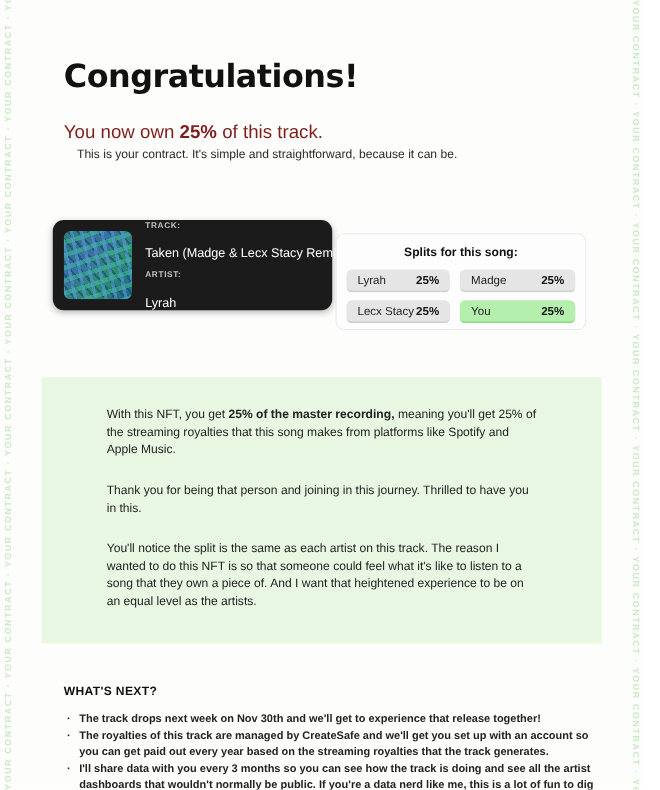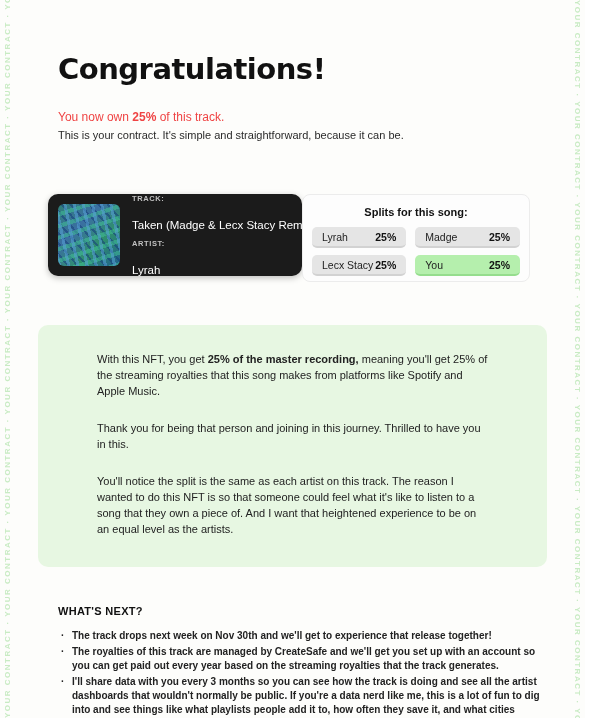--- a/index.html
+++ b/index.html
@@ -40,34 +40,34 @@
   .page-title {
     margin: 52px 0 0 20px;
     font-family: "DejaVu Sans", "Liberation Sans", sans-serif;
     font-weight: 800;
     font-size: 29px;
     letter-spacing: -0.5px;
     color: #111;
   }
   .own-line {
     margin: 24px 0 0 20px;
-    font-size: 12px;
-    color: #ef4444;
+    font-size: 17px;
+    color: #7f1d1d;
   }
   .own-line b { font-weight: bold; }
   .own-note {
-    margin: 5px 0 0 20px;
+    margin: 5px 0 0 32px;
     font-size: 11px;
     color: #2a2a2a;
   }
 
   
   .cards-row {
     display: flex;
-    justify-content: flex-start;
+    justify-content: space-between;
     align-items: flex-start;
     margin: 53px 14px 0 10px;
   }
   .track-card {
     width: 254px;
     height: 82px;
     background: #1b1b1b;
     border-radius: 10px;
     display: flex;
     align-items: center;
@@ -101,20 +101,21 @@
   }
   .track-info .value.first { margin-bottom: 8px; }
 
   .splits-card {
     width: 228px;
     height: 88px;
     background: #fdfdfd;
     border: 1px solid #ececec;
     border-radius: 8px;
     padding: 11px 9px 9px 9px;
+    margin-top: 12px;
   }
   .splits-title {
     text-align: center;
     font-size: 11px;
     font-weight: bold;
     color: #111;
     margin-bottom: 9px;
   }
   .splits-grid {
     display: grid;
@@ -139,21 +140,20 @@
     border-bottom-color: #95dd8d;
     gap: 46px;
   }
 
   
   .message-box {
     margin-top: 43px;
     background: #e7f7e2;
     padding: 27px 56px 30px 59px;
     min-height: 191px;
-    border-radius: 10px;
   }
   .message-box p {
     font-size: 11px;
     line-height: 1.45;
     color: #222;
     margin-bottom: 21px;
   }
   .message-box p:last-child { margin-bottom: 0; }
   .message-box b { font-weight: bold; }
 

